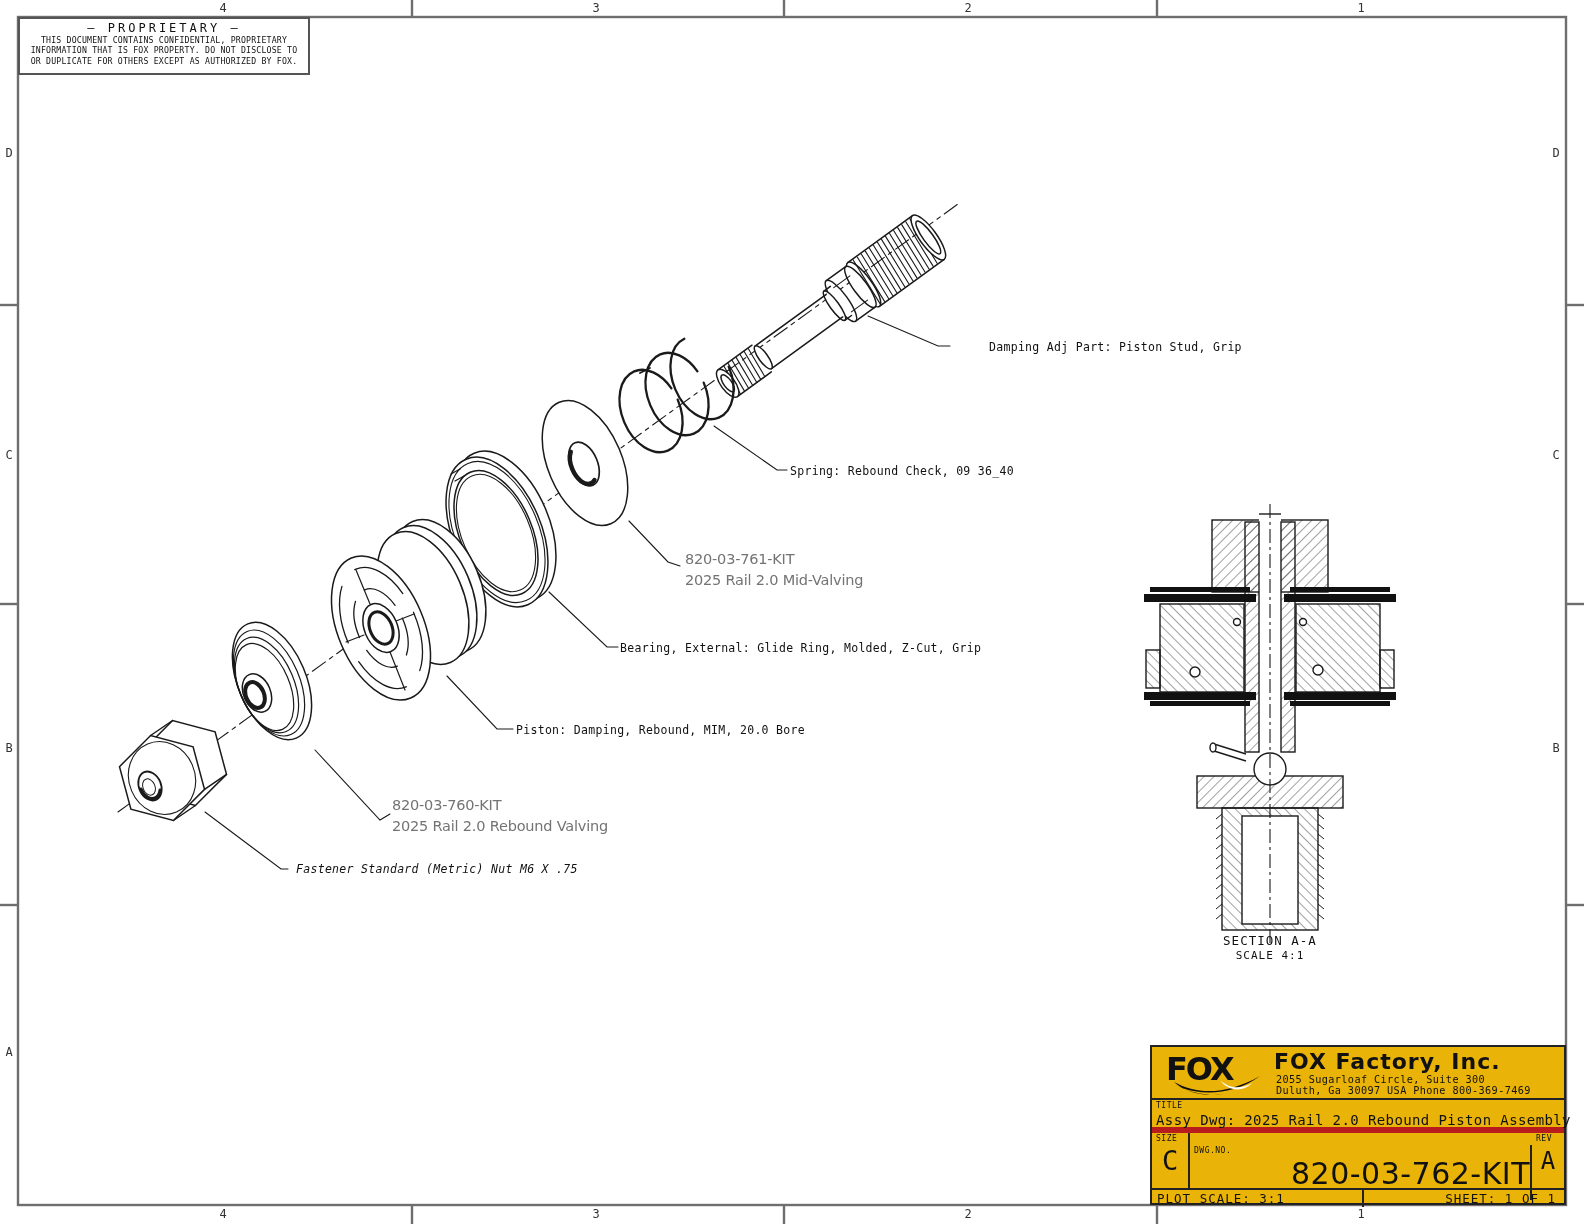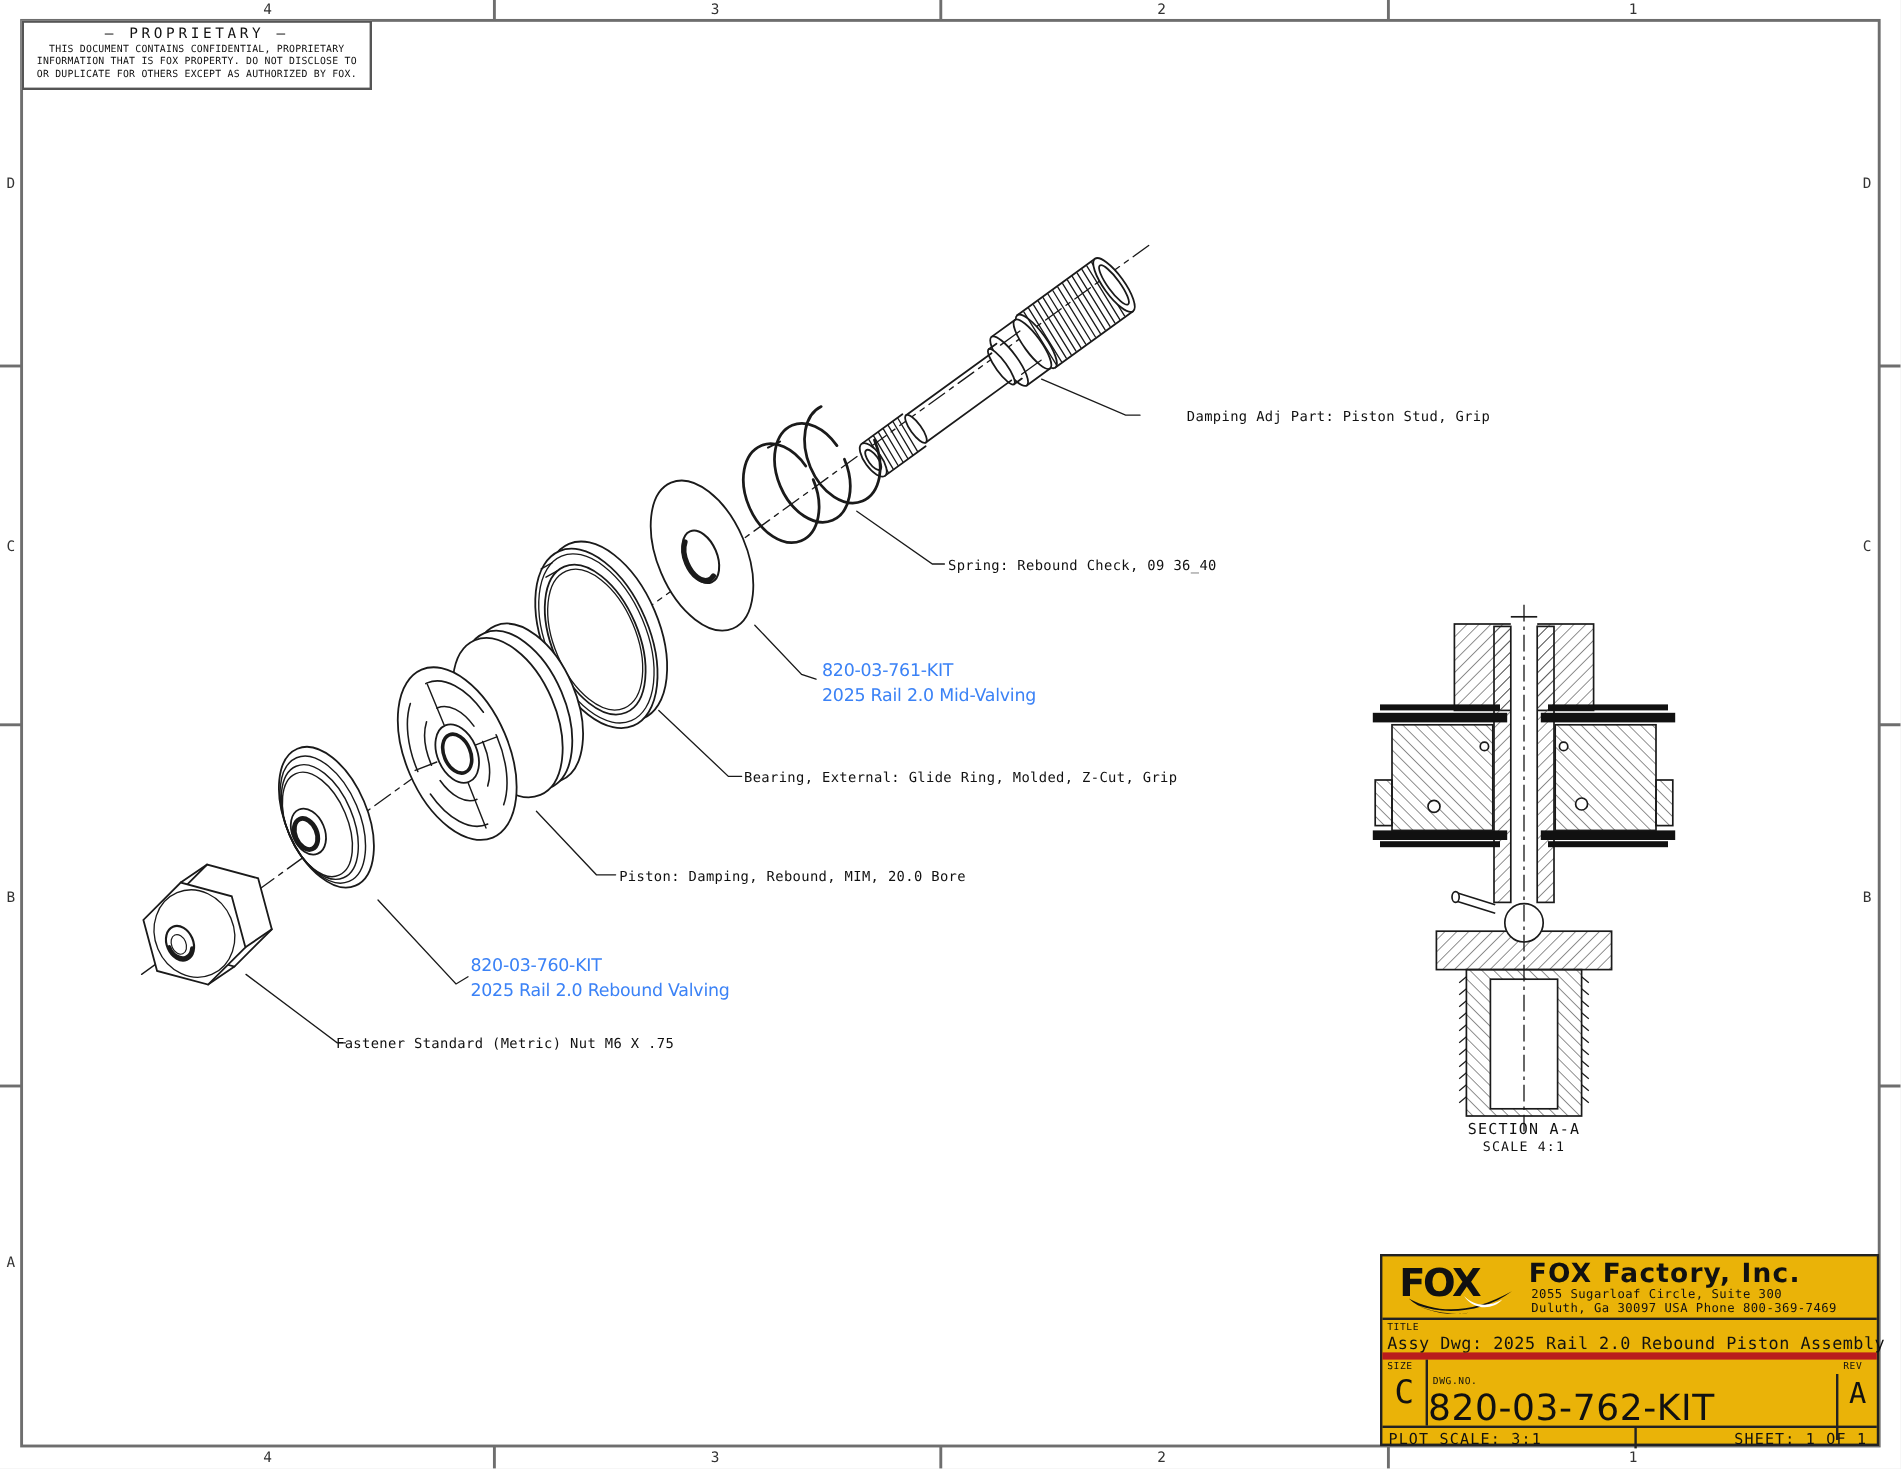--- a/index.html
+++ b/index.html
@@ -10,38 +10,38 @@
   .abs{position:absolute;}
   svg{display:block;}
   
   .zone{position:absolute;font-size:12px;color:#333;transform:translate(-50%,-50%);font-family:"DejaVu Sans Mono",monospace;}
   
   .prop-box{left:18px;top:17px;width:288px;height:54px;border:2px solid #555;background:#fff;text-align:center;}
   .prop-head{font-size:12px;letter-spacing:3px;margin-top:2px;white-space:nowrap;}
   .prop-line{font-size:8.2px;line-height:10.3px;letter-spacing:0.2px;white-space:nowrap;}
   
   .callout{position:absolute;font-size:11.5px;letter-spacing:0.3px;white-space:nowrap;color:#111;}
-  .kit{position:absolute;font-family:"DejaVu Sans","Liberation Sans",sans-serif;font-size:14.5px;letter-spacing:-0.2px;line-height:21px;white-space:nowrap;color:#3b82f6;}
+  .kit{position:absolute;font-family:"DejaVu Sans","Liberation Sans",sans-serif;font-size:14.5px;letter-spacing:-0.2px;line-height:21px;white-space:nowrap;color:#737373;}
   
   .sec-cap{position:absolute;text-align:center;white-space:nowrap;}
   .sec-label{font-size:12.5px;letter-spacing:1px;}
   .sec-scale{font-size:11px;letter-spacing:1px;margin-top:1px;}
   
   .tb{left:1150px;top:1045px;width:416px;height:160px;border:2px solid #222;box-sizing:border-box;background:#eab308;}
   .tb-row-company{position:absolute;left:0;top:0;width:100%;height:53px;border-bottom:2px solid #222;box-sizing:border-box;}
   .tb-company{position:absolute;left:122px;top:2px;font-family:"DejaVu Sans","Liberation Sans",sans-serif;font-weight:bold;font-size:22px;letter-spacing:1px;white-space:nowrap;}
   .tb-addr{position:absolute;left:124px;font-size:10.2px;letter-spacing:0.4px;white-space:nowrap;}
   .tb-row-title{position:absolute;left:0;top:53px;width:100%;height:33px;border-bottom:6px solid #b91c1c;box-sizing:border-box;}
   .tb-small-label{position:absolute;left:4px;top:1px;font-size:8px;letter-spacing:0.5px;}
   .tb-title{position:absolute;left:4px;top:12px;font-size:14px;letter-spacing:0.4px;white-space:nowrap;}
   .tb-row-size{position:absolute;left:0;top:86px;width:100%;height:57px;border-bottom:2px solid #222;box-sizing:border-box;}
   .tb-cell-size{position:absolute;left:0;top:0;width:38px;height:100%;border-right:2px solid #222;box-sizing:border-box;}
   .tb-size-val{position:absolute;left:10px;top:12px;font-size:27px;}
   .tb-cell-dwg{position:absolute;left:38px;top:12px;width:342px;height:100%;border-right:2px solid #222;box-sizing:border-box;}
-  .tb-dwg-val{position:absolute;left:0;top:11px;width:100%;text-align:left;font-family:"DejaVu Sans","Liberation Sans",sans-serif;font-size:30px;letter-spacing:0.5px;}
+  .tb-dwg-val{position:absolute;left:0;top:11px;width:100%;text-align:right;font-family:"DejaVu Sans","Liberation Sans",sans-serif;font-size:30px;letter-spacing:0.5px;}
   .tb-cell-rev{position:absolute;left:380px;top:0;right:0;height:100%;}
   .tb-rev-val{position:absolute;left:0;top:14px;width:100%;text-align:center;font-size:24px;}
   .tb-row-plot{position:absolute;left:0;top:143px;width:100%;height:17px;box-sizing:border-box;}
   .tb-plot{position:absolute;left:5px;top:1px;font-size:12.5px;letter-spacing:1px;white-space:nowrap;}
   .tb-plot-div{position:absolute;left:210px;top:0;width:2px;height:100%;background:#222;}
   .tb-sheet{position:absolute;right:8px;top:1px;font-size:12.5px;letter-spacing:1px;white-space:nowrap;}
 </style>
 </head>
 <body>
 
@@ -299,21 +299,21 @@
   <div class="kit" style="left:685px;top:549px;">
     <div>820-03-761-KIT</div>
     <div>2025 Rail 2.0 Mid-Valving</div>
   </div>
   <div class="callout" style="left:620px;top:641px;">Bearing, External: Glide Ring, Molded, Z-Cut, Grip</div>
   <div class="callout" style="left:516px;top:723px;">Piston: Damping, Rebound, MIM, 20.0 Bore</div>
   <div class="kit" style="left:392px;top:795px;">
     <div>820-03-760-KIT</div>
     <div>2025 Rail 2.0 Rebound Valving</div>
   </div>
-  <div class="callout" style="left:280px;top:862px;">Fastener Standard (Metric) Nut M6 X .75</div>
+  <div class="callout" style="left:296px;top:862px;font-style:italic;">Fastener Standard (Metric) Nut M6 X .75</div>
 
   <div class="sec-cap" style="left:1195px;top:933px;width:150px;">
     <div class="sec-label">SECTION A-A</div>
     <div class="sec-scale">SCALE 4:1</div>
   </div>
 
   <div class="abs tb">
     <div class="tb-row-company">
       <svg class="abs" style="left:12px;top:3px;" width="104" height="46" viewBox="0 0 104 46">
         <text x="2" y="30" font-family="DejaVu Sans, sans-serif" font-weight="bold" font-size="32" letter-spacing="-2" fill="#111">FOX</text>

